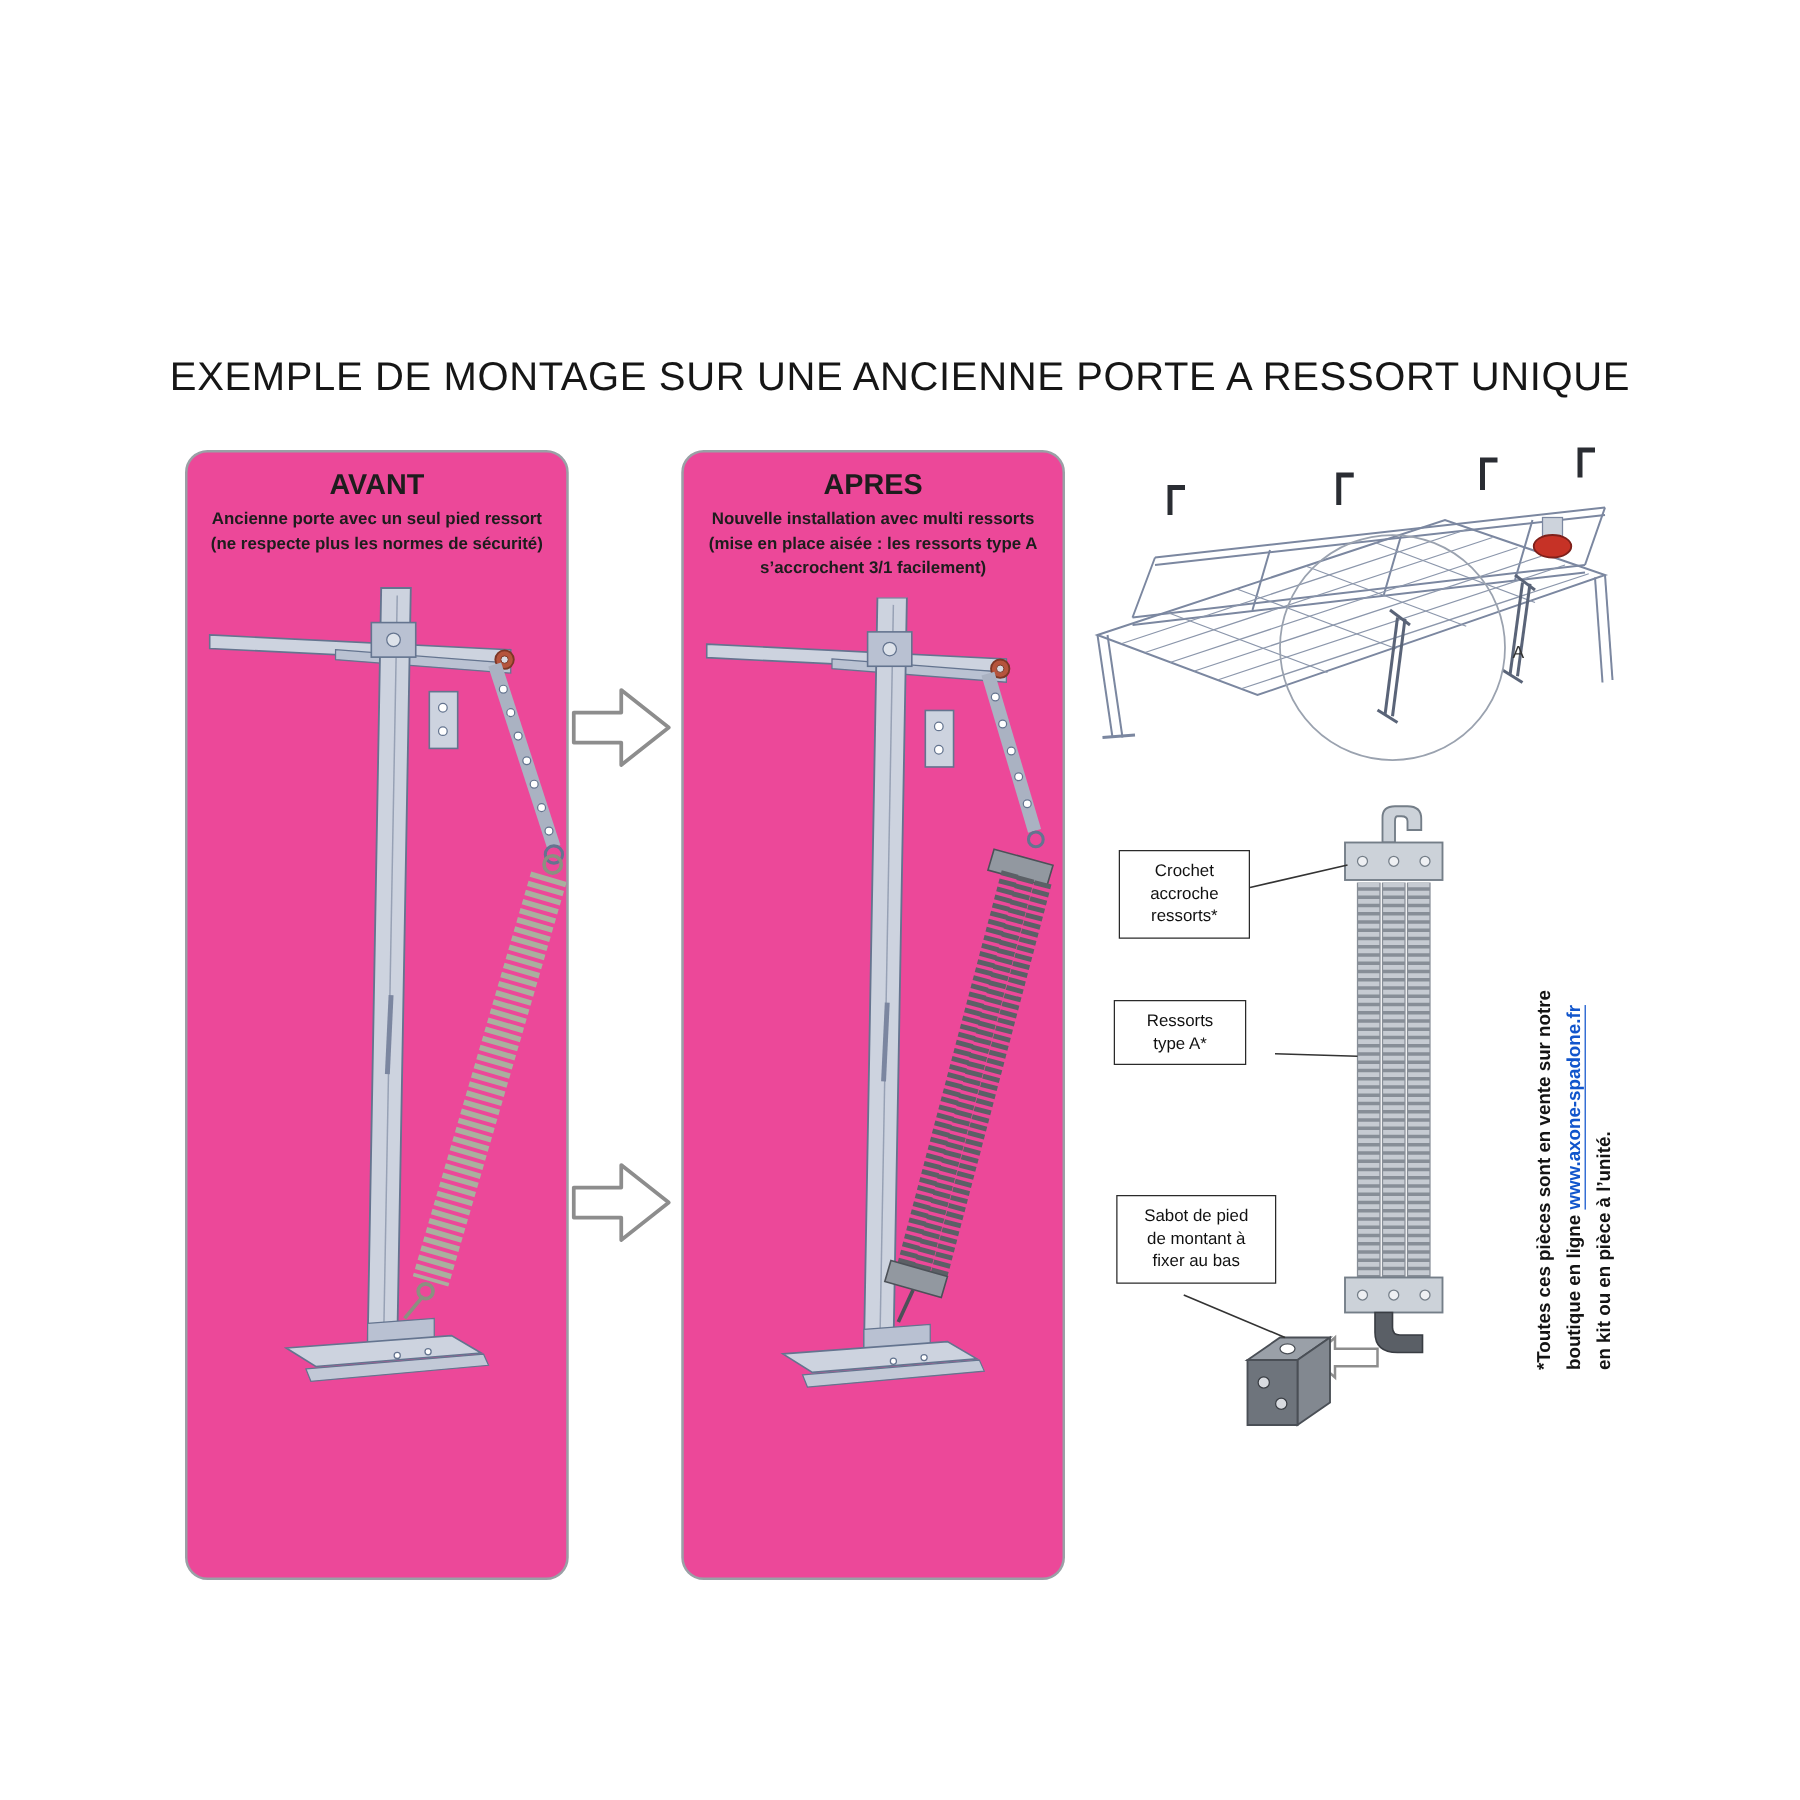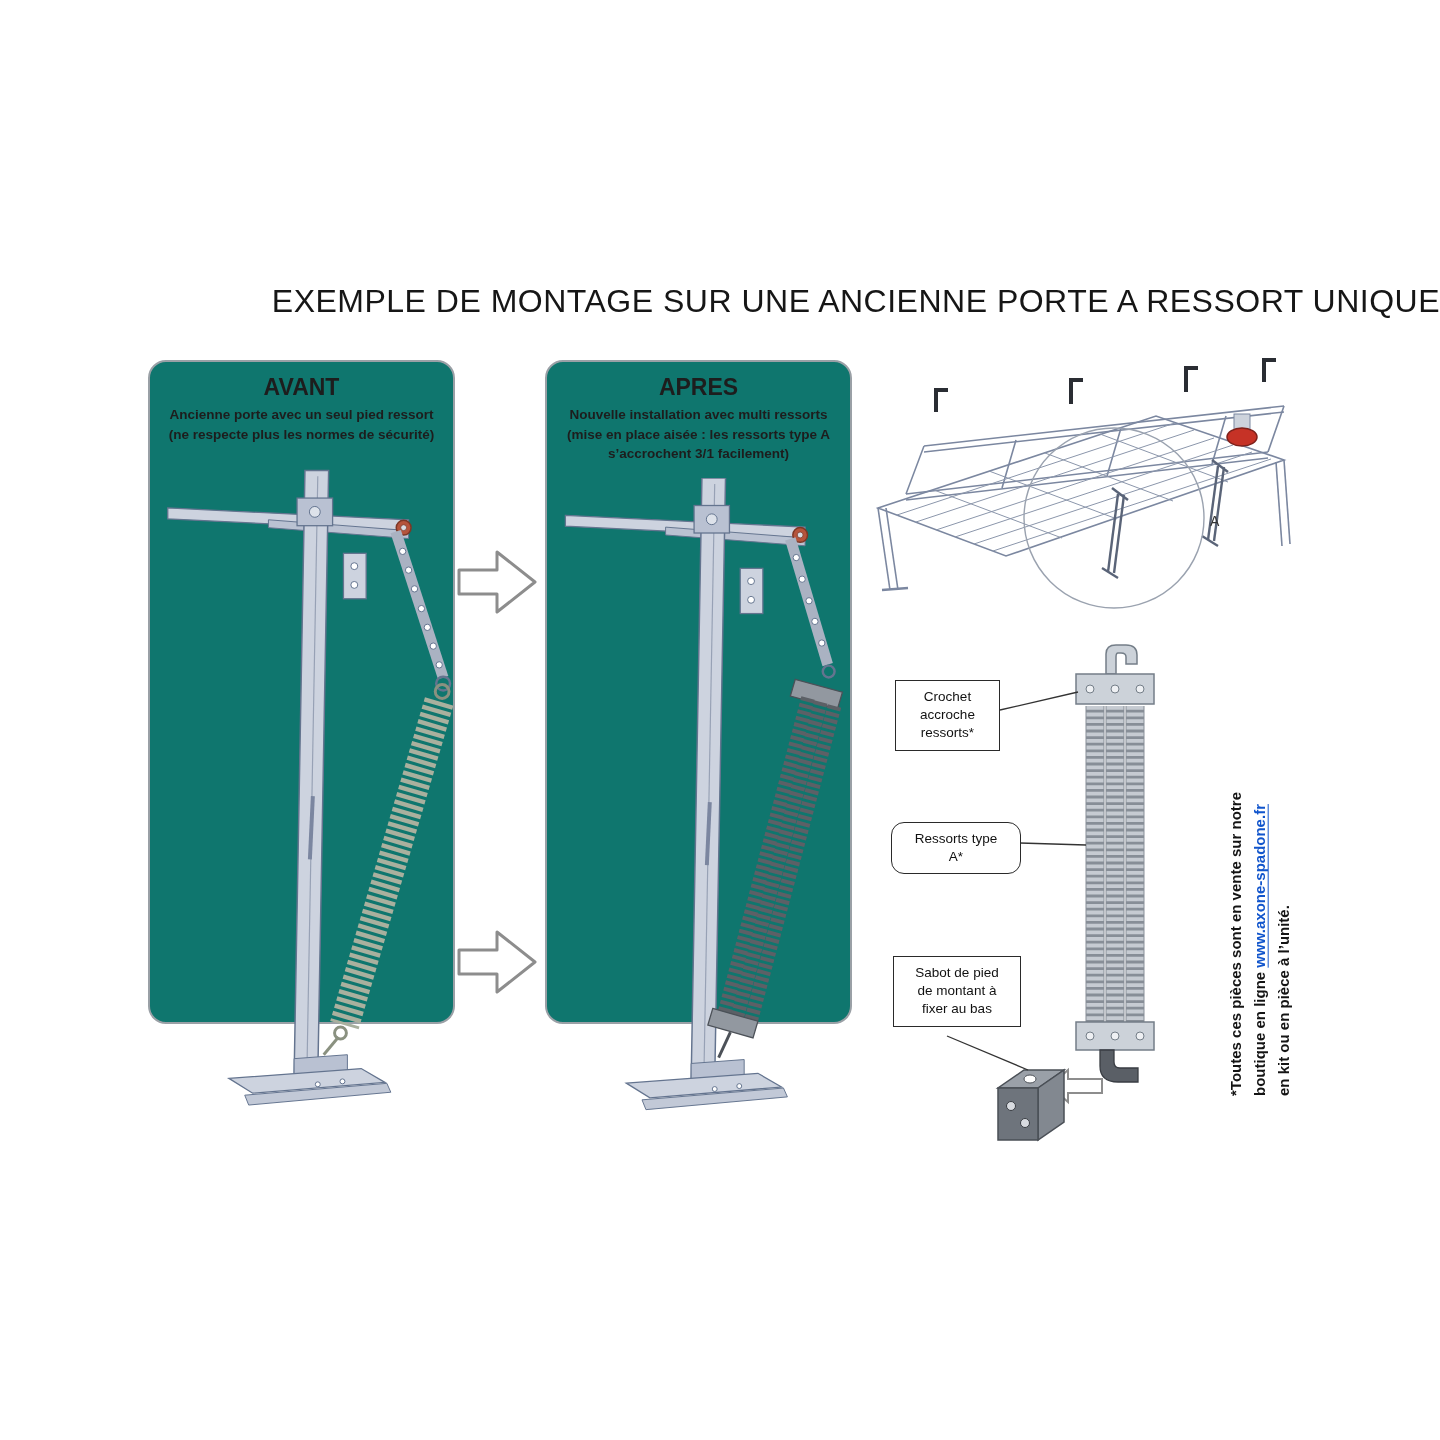--- a/index.html
+++ b/index.html
@@ -1,39 +1,39 @@
 <!DOCTYPE html>
 <html><head>
 <meta charset="utf-8">
 <style>
   html,body{margin:0;padding:0;background:#ffffff;}
   .canvas{position:relative;width:1440px;height:1440px;background:#fff;overflow:hidden;
           font-family:"Liberation Sans", sans-serif;color:#1a1a1a;}
-  .title{position:absolute;left:0;right:0;top:283px;text-align:right;
+  .title{position:absolute;left:0;right:0;top:283px;text-align:center;
          font-size:32px;letter-spacing:0.5px;color:#161616;font-weight:400;}
-  .panel{position:absolute;width:307px;height:664px;border:2px solid #9aa0a6;
-         border-radius:18px;background:#0f766e;box-sizing:border-box;}
+  .panel{position:absolute;width:307px;height:904px;border:2px solid #9aa0a6;
+         border-radius:18px;background:#ec4899;box-sizing:border-box;}
   .panel-before{left:148px;top:360px;}
   .panel-after{left:545px;top:360px;}
   .panel-heading{margin-top:12px;text-align:center;font-weight:bold;font-size:23px;color:#1d1d1d;}
   .panel-sub{margin-top:4px;text-align:center;font-weight:bold;font-size:13.5px;
              line-height:1.45;color:#1d1d1d;padding:0 4px;}
   .panel-art{position:absolute;left:0;top:104px;width:303px;height:680px;}
   .panel-after .panel-art{top:116px;height:668px;}
   .arrow{position:absolute;width:80px;height:76px;}
   .arrow1{left:457px;top:544px;}
   .arrow2{left:457px;top:924px;}
   .garage{position:absolute;left:866px;top:348px;width:436px;height:300px;}
   .assembly{position:absolute;left:1040px;top:640px;width:200px;height:460px;}
   .sabot{position:absolute;left:980px;top:1048px;width:130px;height:100px;}
   .connectors{position:absolute;left:0;top:0;width:1440px;height:1440px;z-index:2;pointer-events:none;}
   .label-box{position:absolute;border:1.3px solid #2a2a2a;background:#fff;font-size:13.5px;
              text-align:center;padding:7px 17px;color:#111;z-index:3;line-height:1.35;box-sizing:border-box;}
   .label-hook{left:895px;top:680px;width:105px;}
-  .label-springs{left:891px;top:822px;width:130px;border-radius:13px;}
+  .label-springs{left:891px;top:800px;width:106px;}
   .label-sabot{left:893px;top:956px;width:128px;}
   .note{position:absolute;left:1224px;top:684px;width:78px;height:412px;
         writing-mode:vertical-rl;transform:rotate(180deg);
         font-size:15px;font-weight:bold;color:#141414;line-height:1.6;}
   .note-link{text-decoration:underline;cursor:pointer;}
 </style>
 </head>
 <body>
 
 <div class="canvas">

